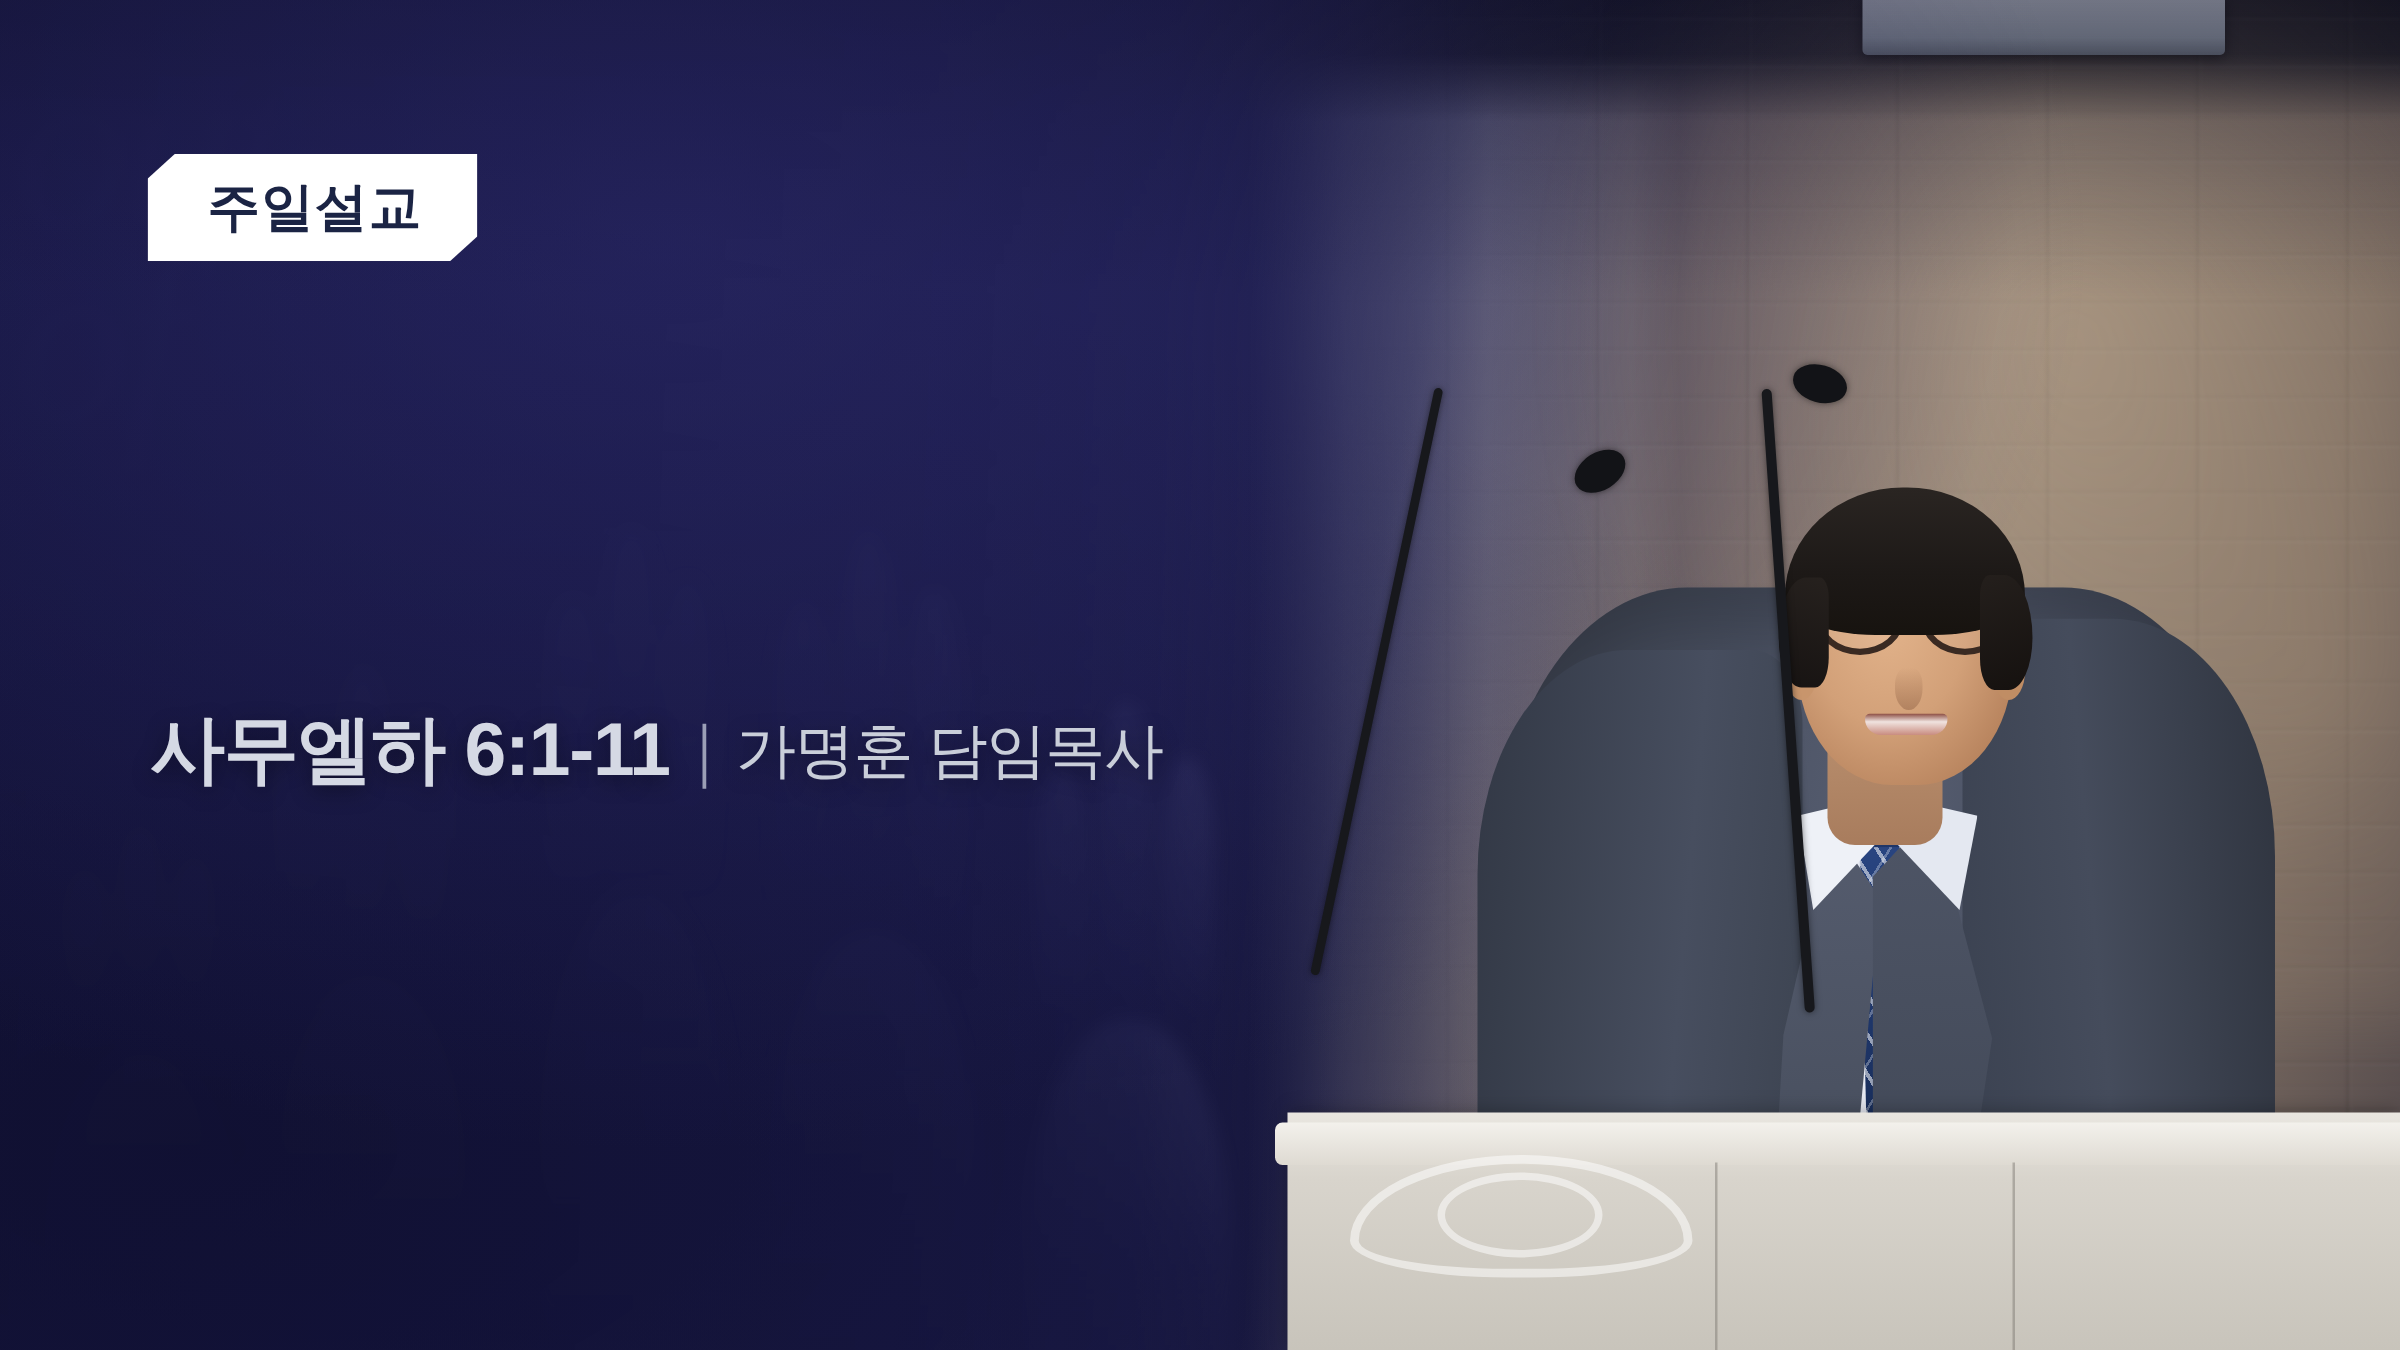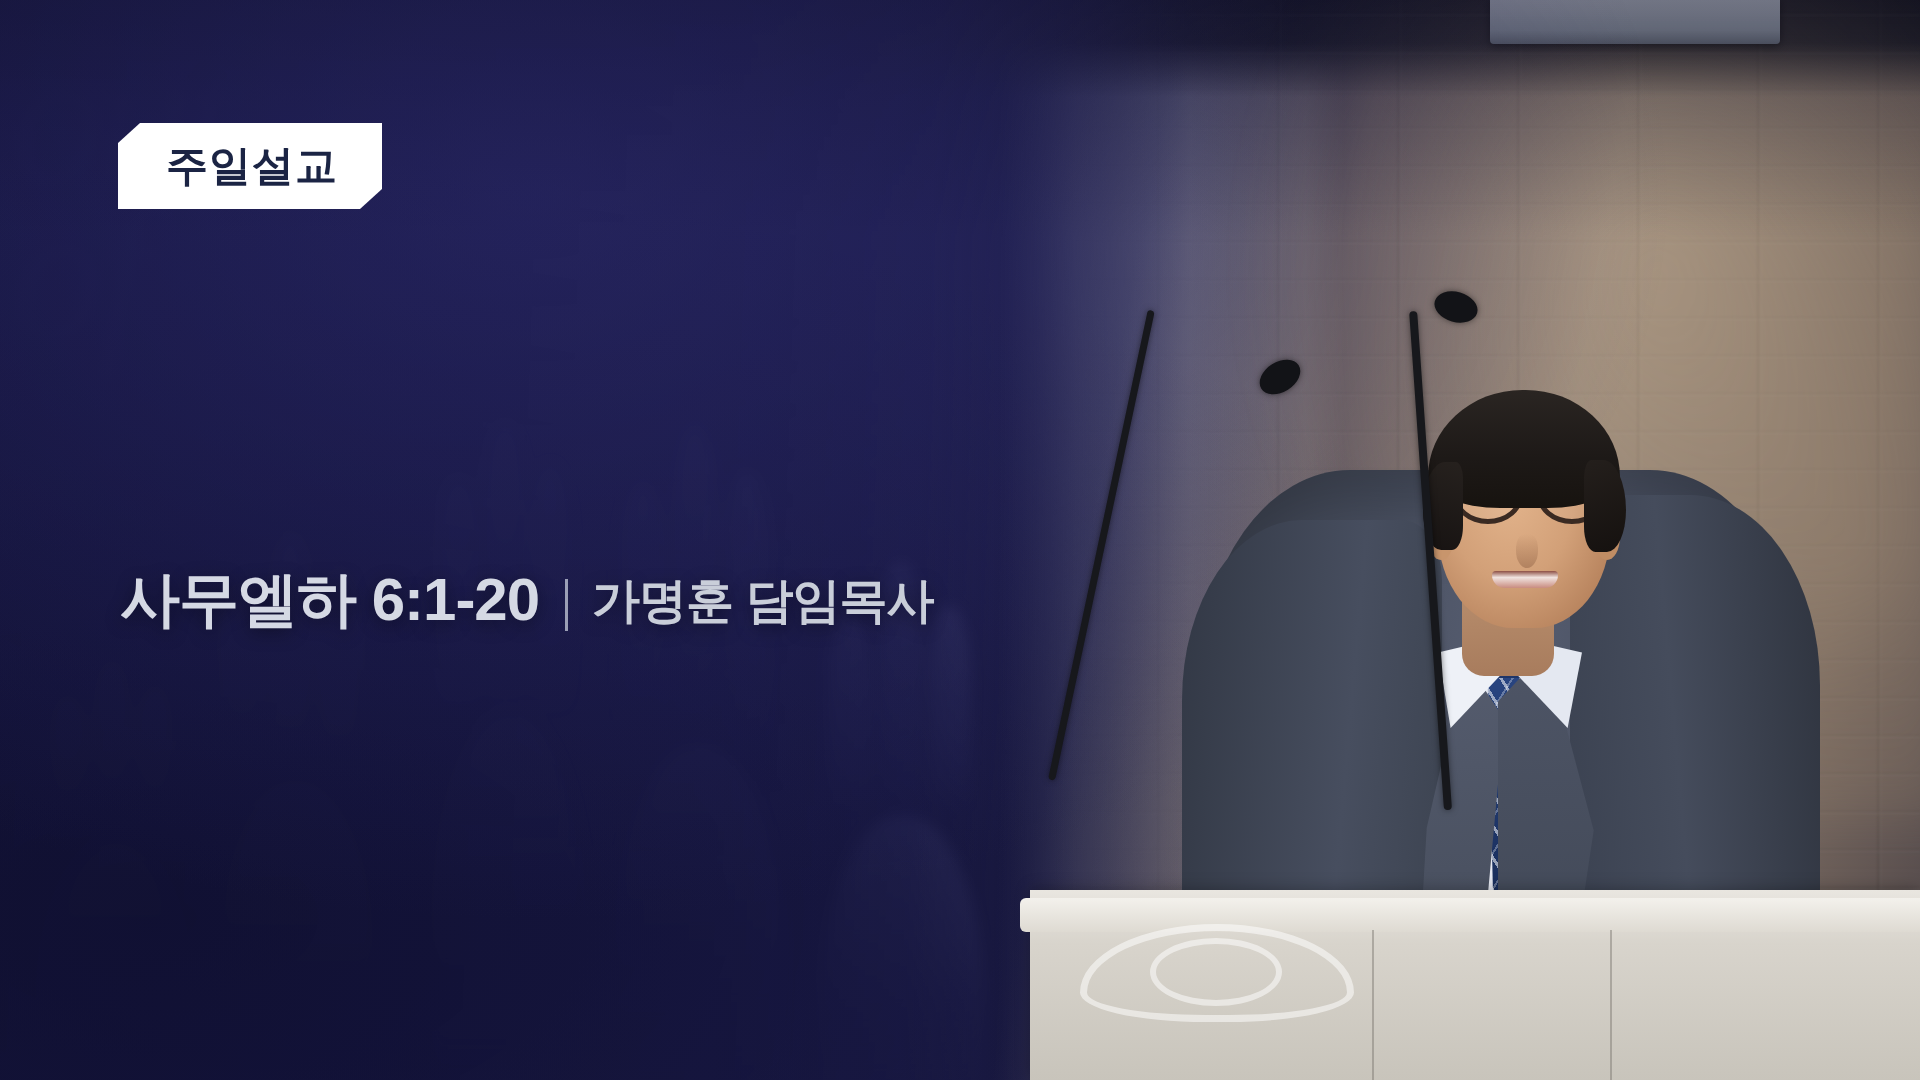--- a/index.html
+++ b/index.html
@@ -333,21 +333,21 @@
     color: #d5d9e4;
   }
   .divider {
     display:inline-block;
     width: 3px; height: 52px;
     background: rgba(205,210,225,.72);
     margin: 0 24px 0 26px;
     position: relative; top: 4px;
   }
   .speaker {
-    font-size: 48px; font-weight: 700; letter-spacing: -1px;
+    font-size: 48px; font-weight: 400; letter-spacing: -1px;
     color: #c9ced9;
   }
 </style>
 </head>
 <body>
 
 <div id="stage">
 
   <div class="bg-room"></div>
   <div class="bg-stone"></div>
@@ -434,19 +434,19 @@
   <div class="podium-seam" style="left:1610px;"></div>
 
   <div class="content">
 
     <div class="badge">
       <div class="badge-text">주일설교</div>
     </div>
 
 
     <div class="subtitle">
-      <span class="verse">사무엘하 6:1-20</span>
+      <span class="verse">사무엘하 6:1-11</span>
       <span class="divider"></span>
       <span class="speaker">가명훈 담임목사</span>
     </div>
 
   </div>
 </div>
 
 </body></html>

